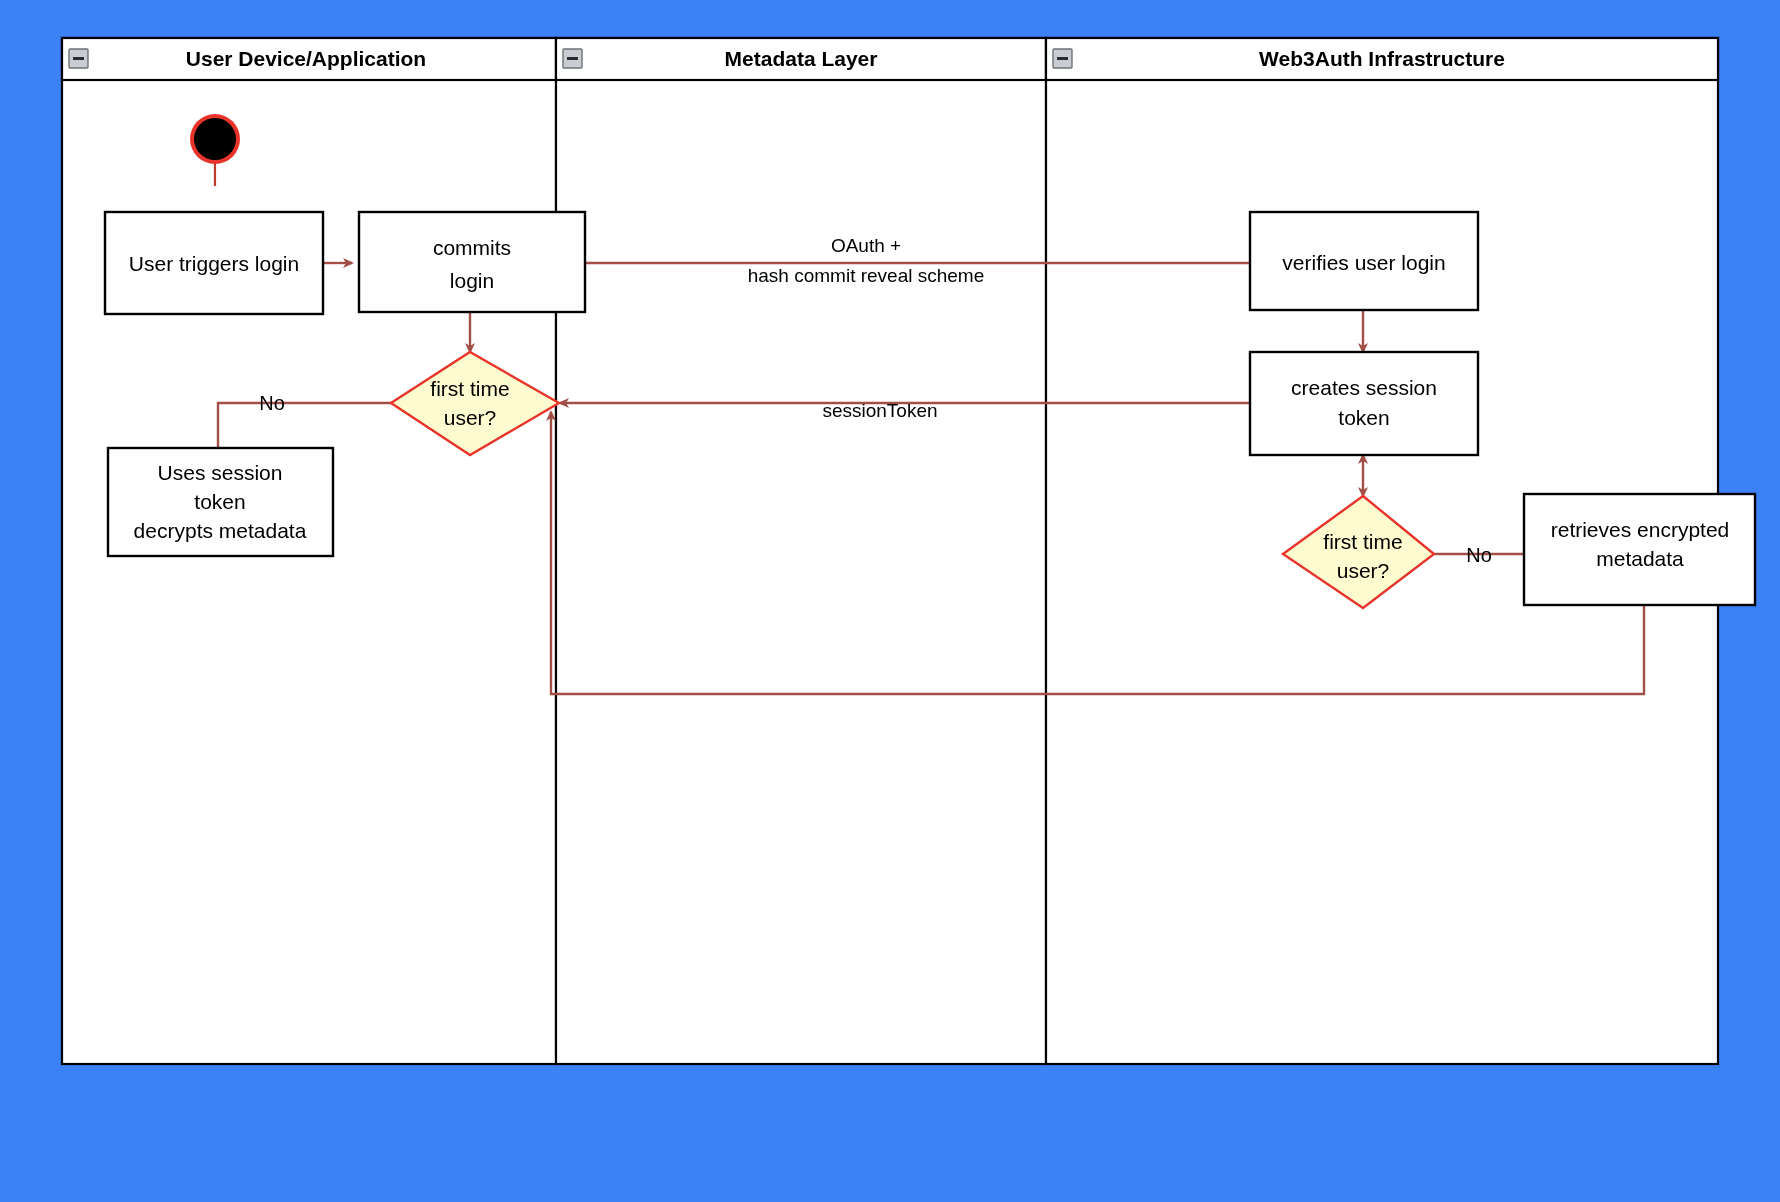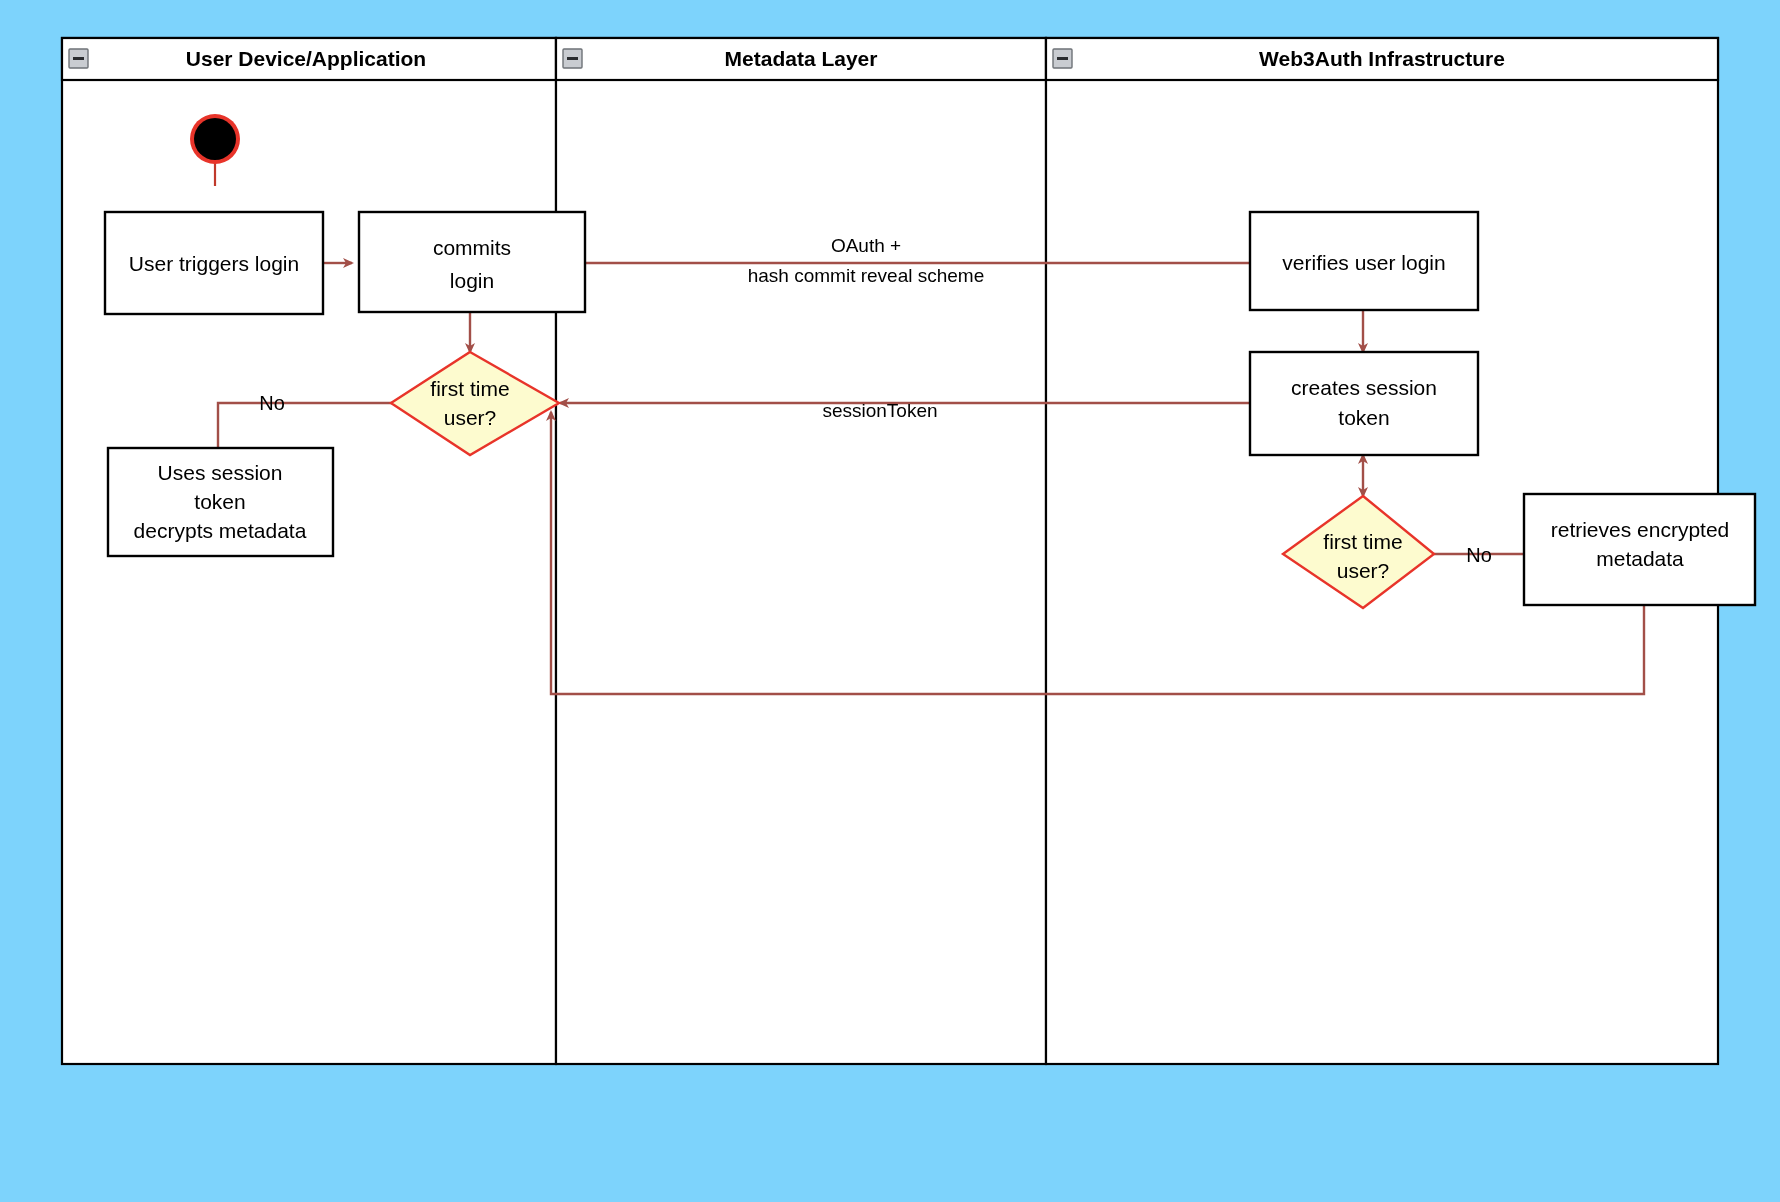--- a/index.html
+++ b/index.html
@@ -5,21 +5,21 @@
   html, body {
     margin: 0;
     padding: 0;
     background: #ffffff;
     font-family: "Liberation Sans", sans-serif;
   }
   #canvas-wrap {
     position: relative;
     width: 1780px;
     height: 1202px;
-    background: #7dd3fc;
+    background: #3b82f6;
     overflow: hidden;
   }
   svg#diagram {
     display: block;
     width: 1780px;
     height: 1202px;
   }
   .lane-title {
     font-family: "Liberation Sans", sans-serif;
     font-size: 21px;

